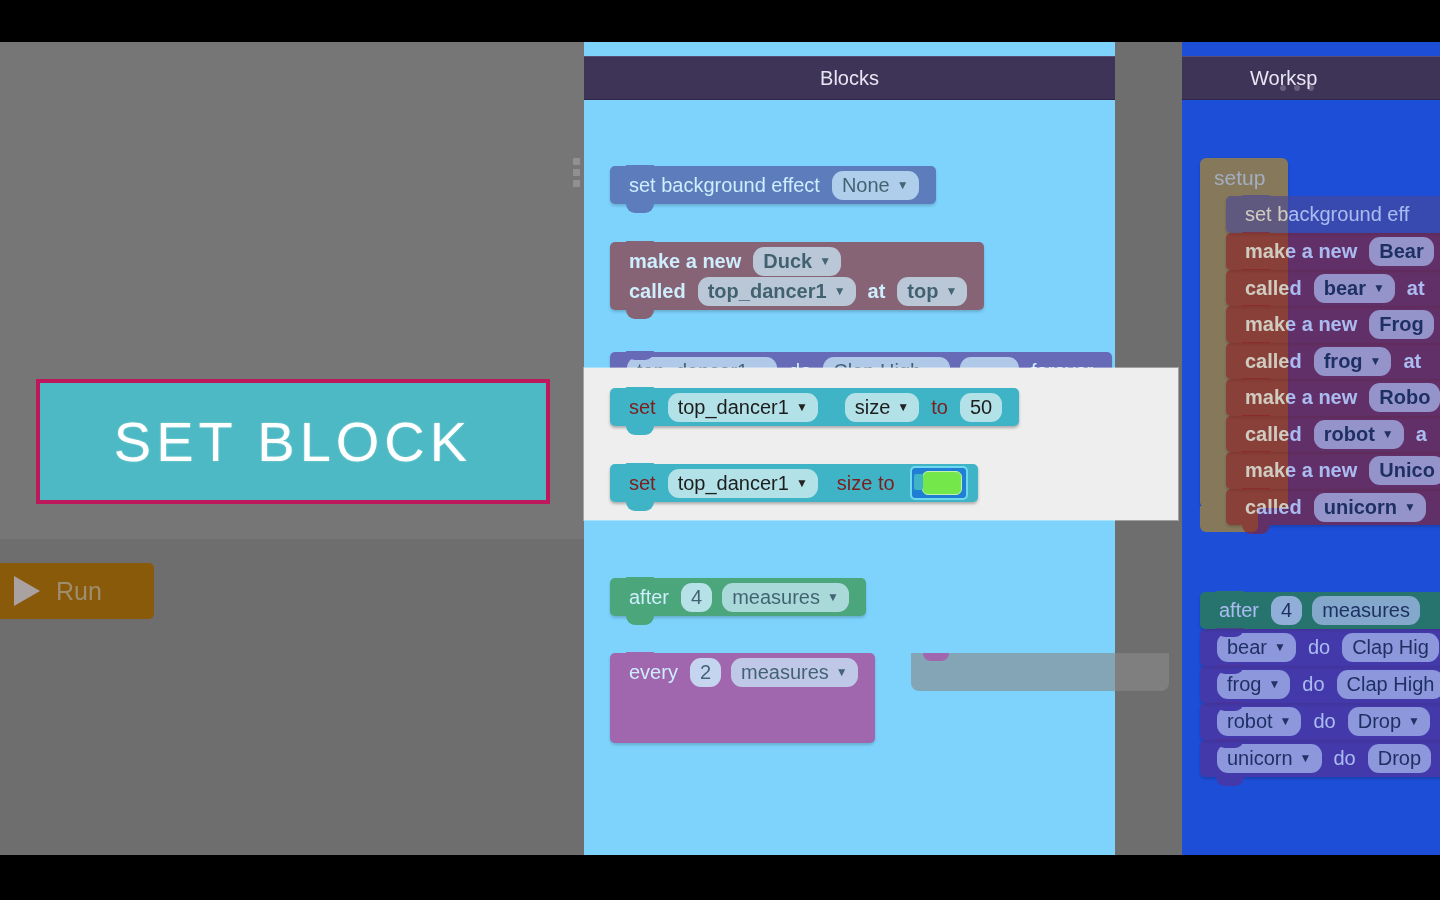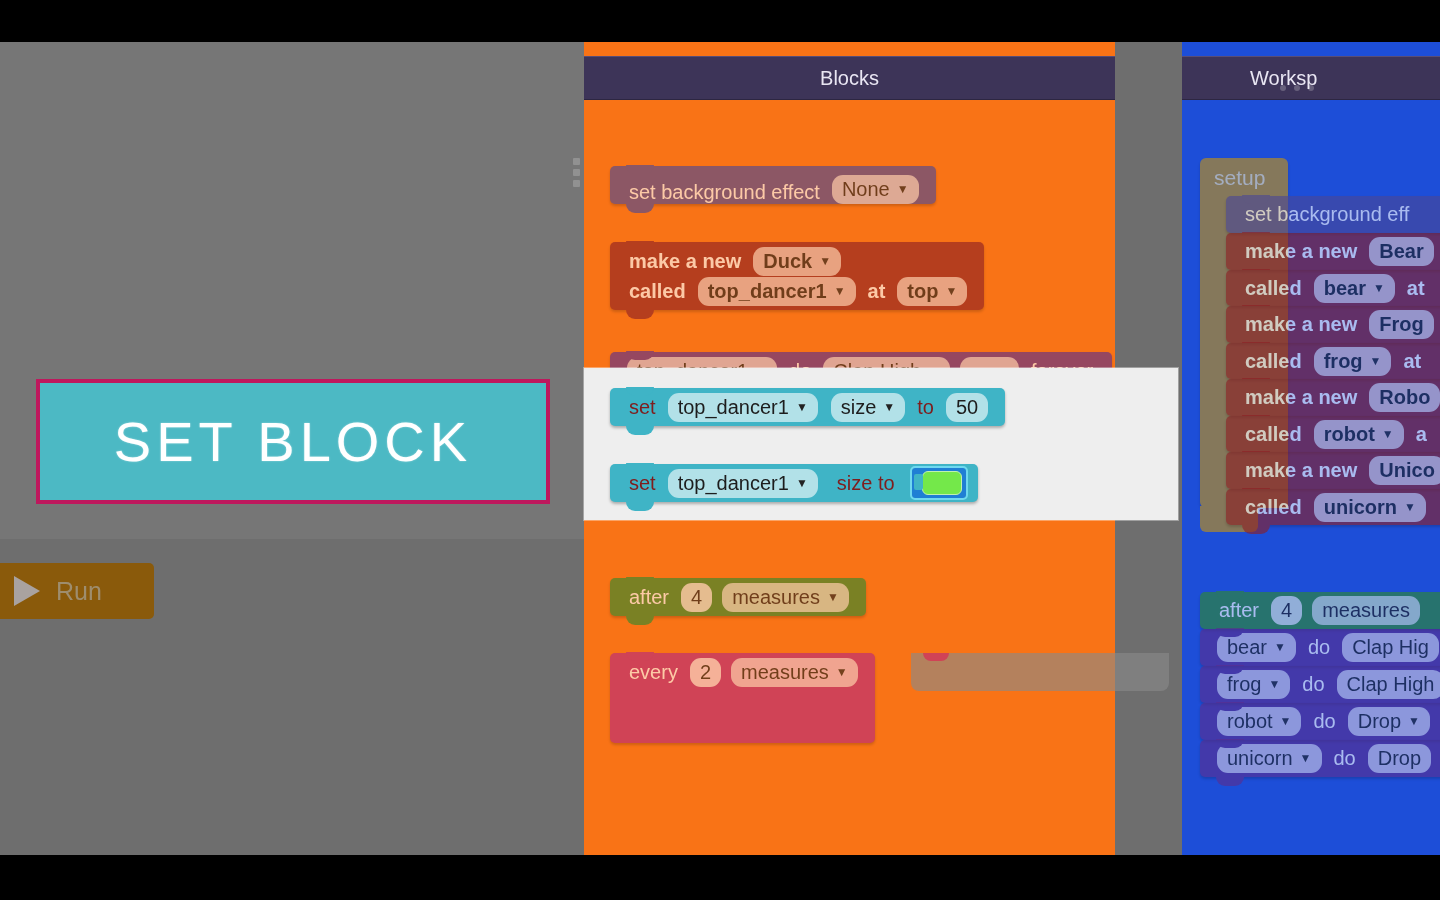--- a/index.html
+++ b/index.html
@@ -79,21 +79,21 @@
     display: block; width: 7px; height: 7px;
     background: rgba(255,255,255,.20);
     border-radius: 1px;
   }
 
   
   .blocks-panel {
     position: absolute;
     left: 584px; top: 42px;
     width: 531px; height: 813px;
-    background: #f97316;
+    background: #7dd3fc;
   }
   .panel-header {
     position: absolute; left: 0; top: 14px;
     width: 100%; height: 44px;
     background: #3d3458;
     border-top: 1px solid #584d76;
     border-bottom: 1px solid #2d2642;
     display: flex; align-items: center; justify-content: center;
     color: #e9e6f3;
     font-size: 20px;
@@ -193,21 +193,21 @@
   .c-after   { background: #2e8b2e; }
   .c-every   { background: #b6267e; }
 
   .c-set .field { background: rgba(255,255,255,.60); }
   .c-set .word  { color: #7f1d1d; }
 
   
   .dim { opacity: .62; }
 
   
-  #blk-bgeffect { left: 26px; top: 66px;  height: 38px; align-items: flex-end; }
+  #blk-bgeffect { left: 26px; top: 66px;  height: 38px; }
   #blk-make     { left: 26px; top: 142px; height: 68px; flex-direction: column; align-items: flex-start; padding: 4px 12px; }
   #blk-make .row { display: flex; align-items: center; height: 30px; }
   #blk-do       { left: 26px; top: 252px; height: 38px; }
 
   #blk-set-size { left: 26px; top: 20px;  height: 38px; }
   #blk-set-tint { left: 26px; top: 96px;  height: 38px; }
 
   #blk-after    { left: 26px; top: 478px; height: 38px; }
   #blk-every    { left: 26px; top: 553px; height: 90px;
                   align-items: flex-start; padding: 0; }
@@ -398,21 +398,21 @@
   </div>
 
   <div class="highlight-band">
 
     <div class="blk c-set notch-bottom" id="blk-set-size">
       <span class="word">set</span>
       <span class="field">
         <span>top_dancer1</span>
         <span class="caret">▼</span>
       </span>
-      <span class="field" style="margin-left:8px;">
+      <span class="field" style="margin-left:22px;">
         <span>size</span>
         <span class="caret">▼</span>
       </span>
       <span class="word">to</span>
       <span class="field num">50</span>
     </div>
 
     <div class="blk c-set notch-bottom" id="blk-set-tint">
       <span class="word">set</span>
       <span class="field">

